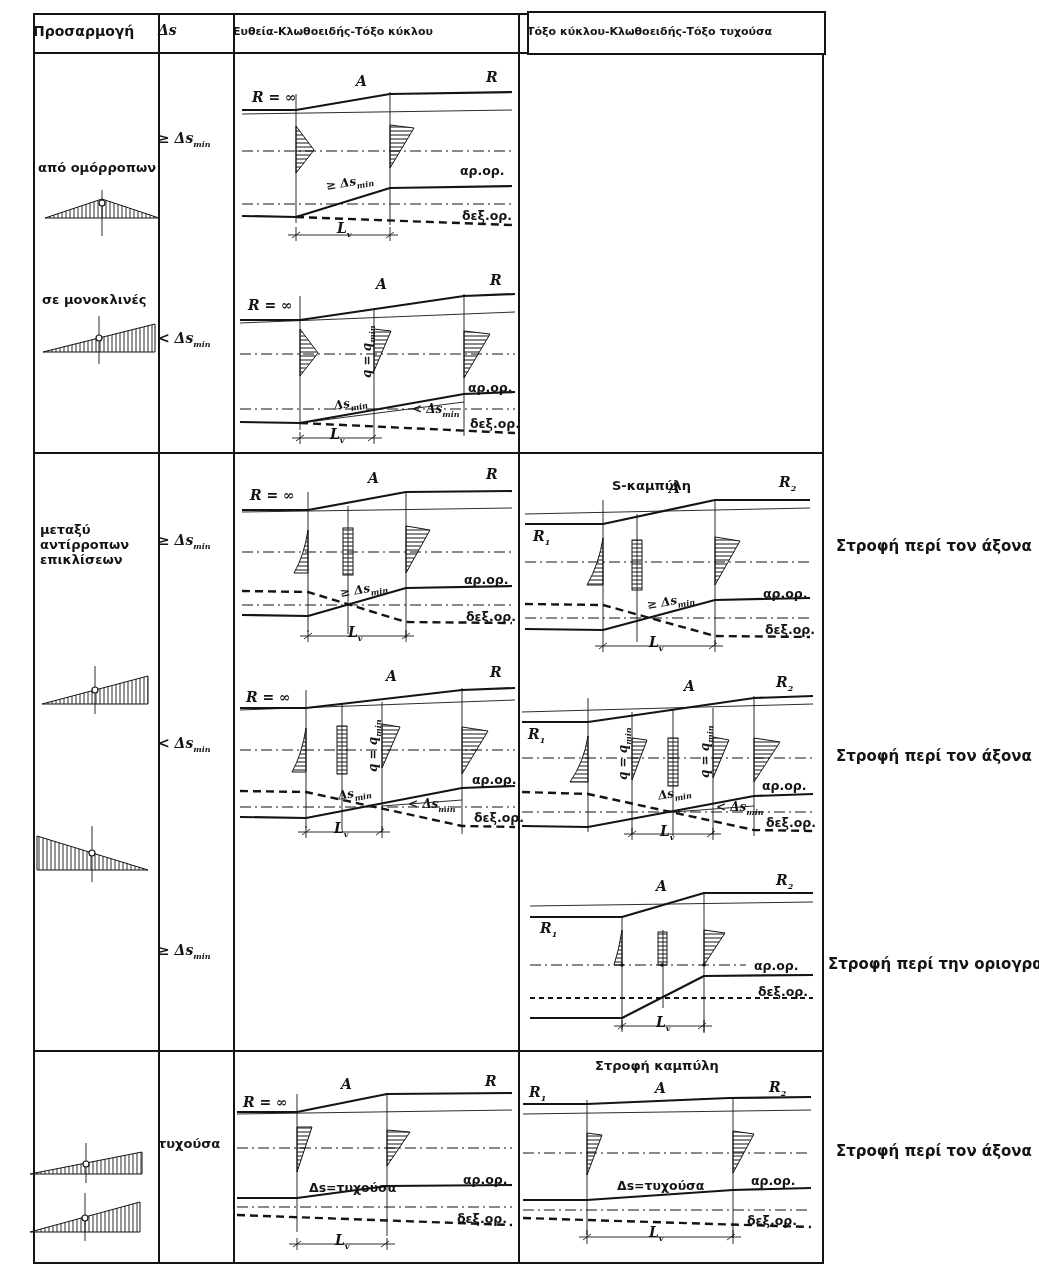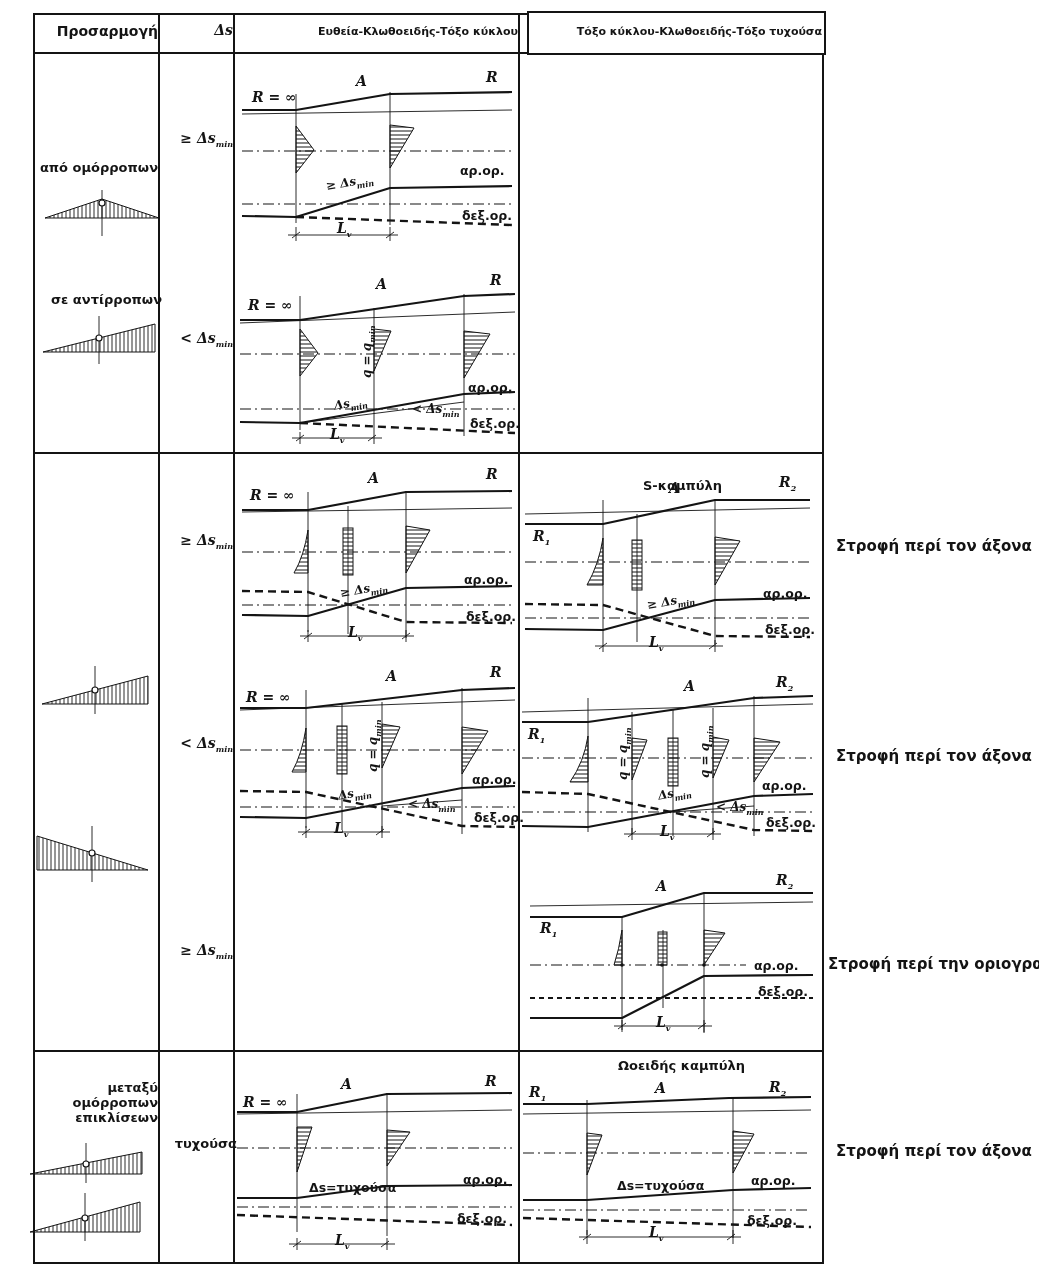--- a/index.html
+++ b/index.html
@@ -2,21 +2,21 @@
 <html><head>
 <meta charset="utf-8">
 <style>
   html,body{margin:0;padding:0;background:#fff}
   #page{position:relative;width:1039px;height:1276px;background:#fff;color:#141414;
         font-family:"DejaVu Sans",sans-serif;overflow:hidden}
   .frame{position:absolute;left:33px;top:13px;width:787px;height:1247px;border:2px solid #141414}
   .vline{position:absolute;top:0;bottom:0;width:2px;background:#141414}
   .hline{position:absolute;left:0;right:0;height:2px;background:#141414}
   .hdrbox{position:absolute;border:2px solid #141414;background:#fff}
-  .cellTxt{position:absolute;text-align:right;font-weight:bold;font-size:14px;color:#141414}
+  .cellTxt{position:absolute;text-align:left;font-weight:bold;font-size:14px;color:#141414}
   .smallHdr{font-size:11px}
   .lbl{position:absolute;white-space:nowrap;color:#141414}
   .math{font:italic bold 14px "DejaVu Serif",serif}
   .math2{font:italic bold 12px "DejaVu Serif",serif}
   .road{font:bold 12.5px "DejaVu Sans",sans-serif}
   .greek{font:bold 13px "DejaVu Sans",sans-serif}
   .note{font:bold 15px "DejaVu Sans",sans-serif}
   .sub{font-size:8px;vertical-align:-4px;font-style:italic}
   .tilt{transform:rotate(-10deg)}
   .vert{transform:rotate(-90deg);transform-origin:0 0}
@@ -67,45 +67,45 @@
 
   <div class="cellTxt greek" style="left:38px;top:160px;width:120px">από ομόρροπων</div>
   <div class="shape" style="left:40px;top:186px">
     <svg width="125" height="56">
       <line x1="62" y1="4" x2="62" y2="50" class="tn"></line>
       <polygon points="5,32 62,13 119,32" class="hv"></polygon>
       <circle cx="62" cy="17" r="3" class="mk"></circle>
     </svg>
   </div>
 
-  <div class="cellTxt greek" style="left:42px;top:292px;width:120px">σε αντίρροπων</div>
+  <div class="cellTxt greek" style="left:42px;top:292px;width:120px">σε μονοκλινές</div>
   <div class="shape" style="left:38px;top:310px">
     <svg width="125" height="60">
       <line x1="61" y1="6" x2="61" y2="54" class="tn"></line>
       <polygon points="5,42 117,42 117,14" class="hv"></polygon>
       <circle cx="61" cy="28" r="3" class="mk"></circle>
     </svg>
   </div>
 
+  <div class="cellTxt greek" style="left:40px;top:522px;width:118px">μεταξύ αντίρροπων επικλίσεων</div>
   <div class="shape" style="left:38px;top:662px">
     <svg width="120" height="56">
       <line x1="57" y1="4" x2="57" y2="52" class="tn"></line>
       <polygon points="4,42 110,42 110,14" class="hv"></polygon>
       <circle cx="57" cy="28" r="3" class="mk"></circle>
     </svg>
   </div>
   <div class="shape" style="left:33px;top:824px">
     <svg width="125" height="62">
       <line x1="59" y1="2" x2="59" y2="58" class="tn"></line>
       <polygon points="4,12 115,46 4,46" class="hv"></polygon>
       <circle cx="59" cy="29" r="3" class="mk"></circle>
     </svg>
   </div>
 
-  <div class="cellTxt greek" style="left:36px;top:1080px;width:122px">μεταξύ ομόρροπων επικλίσεων</div>
   <div class="shape" style="left:27px;top:1140px">
     <svg width="125" height="46">
       <line x1="59" y1="3" x2="59" y2="43" class="tn"></line>
       <polygon points="3,34 115,34 115,12" class="hv"></polygon>
       <circle cx="59" cy="24" r="3" class="mk"></circle>
     </svg>
   </div>
   <div class="shape" style="left:27px;top:1190px">
     <svg width="122" height="54">
       <line x1="58" y1="3" x2="58" y2="51" class="tn"></line>
@@ -115,21 +115,21 @@
   </div>
 
   <div class="cellTxt math" style="left:158px;top:130px;width:75px"><span>≥ Δs</span><span class="sub">min</span></div>
   <div class="cellTxt math" style="left:158px;top:330px;width:75px"><span>&lt; Δs</span><span class="sub">min</span></div>
   <div class="cellTxt math" style="left:158px;top:532px;width:75px"><span>≥ Δs</span><span class="sub">min</span></div>
   <div class="cellTxt math" style="left:158px;top:735px;width:75px"><span>&lt; Δs</span><span class="sub">min</span></div>
   <div class="cellTxt math" style="left:158px;top:942px;width:75px"><span>≥ Δs</span><span class="sub">min</span></div>
   <div class="cellTxt greek" style="left:158px;top:1136px;width:79px">τυχούσα</div>
 
   <div class="cellTxt greek" style="left:612px;top:478px;width:110px">S-καμπύλη</div>
-  <div class="cellTxt greek" style="left:595px;top:1058px;width:150px">Ωοειδής καμπύλη</div>
+  <div class="cellTxt greek" style="left:595px;top:1058px;width:150px">Στροφή καμπύλη</div>
 
   <div class="dg" style="left:240px;top:65px;width:275px;height:195px">
     <svg width="275" height="195">
       <g>
         <path class="tn" d="M2,49 L272,45"></path>
         <path class="tk" d="M2,45 L56,45 L150,29 L272,27"></path>
         <path class="tn" d="M56,29 V158"></path>
           <path class="tn" d="M150,27 V160"></path>
       </g>
       <g>

